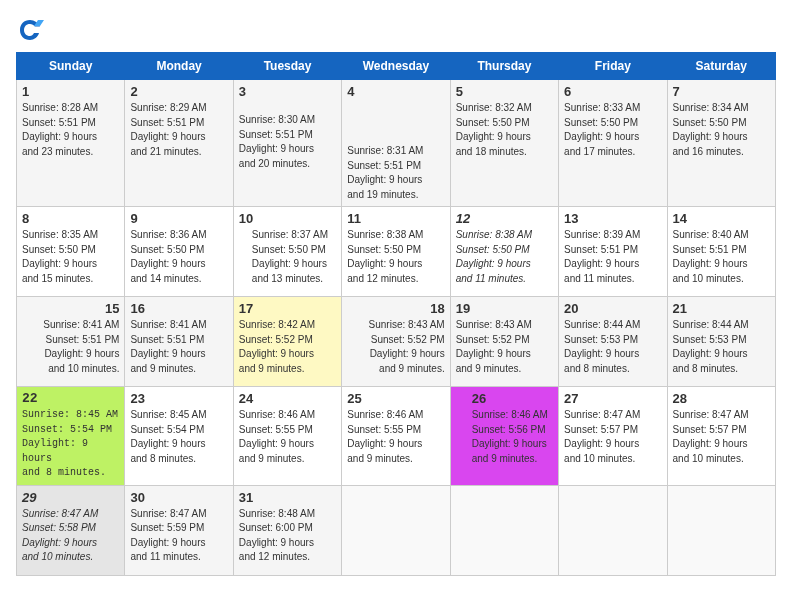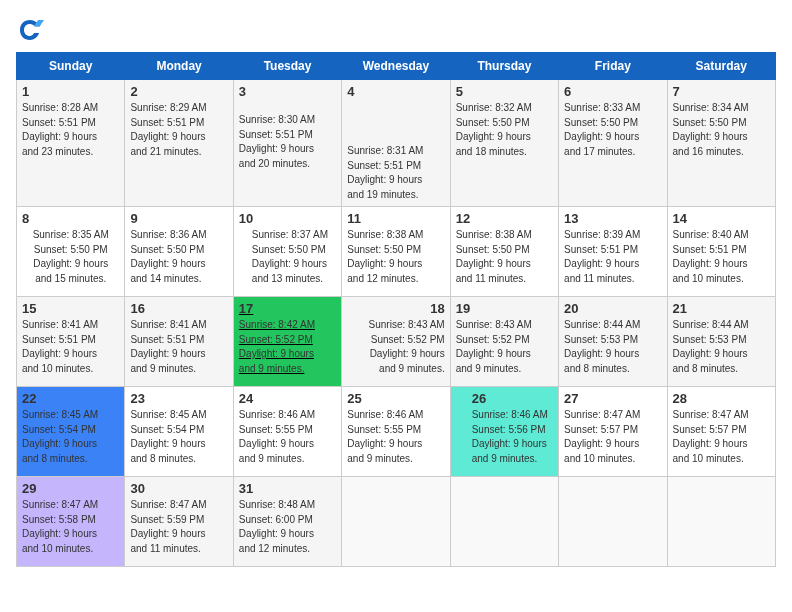--- a/index.html
+++ b/index.html
@@ -169,21 +169,21 @@
           <span class="day-num">7</span>
           <div class="day-info" style="white-space: pre-line;">Sunrise: 8:34 AM
 Sunset: 5:50 PM
 Daylight: 9 hours
 and 16 minutes.</div>
         </td>
       </tr>
       <tr>
         <td style="background: rgb(255, 255, 255);">
           <span class="day-num">8</span>
-          <div class="day-info" style="white-space: pre-line; text-align: center;">Sunrise: 8:35 AM
+          <div class="day-info" style="white-space: pre-line;">Sunrise: 8:35 AM
 Sunset: 5:50 PM
 Daylight: 9 hours
 and 15 minutes.</div>
         </td>
         <td style="background: rgb(255, 255, 255);">
           <span class="day-num">9</span>
           <div class="day-info" style="white-space: pre-line;">Sunrise: 8:36 AM
 Sunset: 5:50 PM
 Daylight: 9 hours
 and 14 minutes.</div>
@@ -195,21 +195,21 @@
 Daylight: 9 hours
 and 13 minutes.</div>
         </td>
         <td style="background: rgb(255, 255, 255);">
           <span class="day-num">11</span>
           <div class="day-info" style="white-space: pre-line;">Sunrise: 8:38 AM
 Sunset: 5:50 PM
 Daylight: 9 hours
 and 12 minutes.</div>
         </td>
-        <td style="background: rgb(255, 255, 255);">
+        <td style="background: rgb(255, 255, 255); font-style: italic;">
           <span class="day-num">12</span>
           <div class="day-info" style="white-space: pre-line;">Sunrise: 8:38 AM
 Sunset: 5:50 PM
 Daylight: 9 hours
 and 11 minutes.</div>
         </td>
         <td style="background: rgb(255, 255, 255);">
           <span class="day-num">13</span>
           <div class="day-info" style="white-space: pre-line;">Sunrise: 8:39 AM
 Sunset: 5:51 PM
@@ -218,35 +218,35 @@
         </td>
         <td style="background: rgb(255, 255, 255);">
           <span class="day-num">14</span>
           <div class="day-info" style="white-space: pre-line;">Sunrise: 8:40 AM
 Sunset: 5:51 PM
 Daylight: 9 hours
 and 10 minutes.</div>
         </td>
       </tr>
       <tr>
-        <td style="background: rgb(245, 245, 245);">
+        <td style="background: rgb(245, 245, 245); text-align: right;">
           <span class="day-num">15</span>
           <div class="day-info" style="white-space: pre-line;">Sunrise: 8:41 AM
 Sunset: 5:51 PM
 Daylight: 9 hours
 and 10 minutes.</div>
         </td>
         <td style="background: rgb(245, 245, 245);">
           <span class="day-num">16</span>
           <div class="day-info" style="white-space: pre-line;">Sunrise: 8:41 AM
 Sunset: 5:51 PM
 Daylight: 9 hours
 and 9 minutes.</div>
         </td>
-        <td style="background: #22c55e; text-decoration: underline;">
+        <td style="background: #fef9c3;">
           <span class="day-num">17</span>
           <div class="day-info" style="white-space: pre-line;">Sunrise: 8:42 AM
 Sunset: 5:52 PM
 Daylight: 9 hours
 and 9 minutes.</div>
         </td>
         <td style="background: rgb(245, 245, 245); text-align: right;">
           <span class="day-num">18</span>
           <div class="day-info" style="white-space: pre-line;">Sunrise: 8:43 AM
 Sunset: 5:52 PM
@@ -269,21 +269,21 @@
         </td>
         <td style="background: rgb(245, 245, 245);">
           <span class="day-num">21</span>
           <div class="day-info" style="white-space: pre-line;">Sunrise: 8:44 AM
 Sunset: 5:53 PM
 Daylight: 9 hours
 and 8 minutes.</div>
         </td>
       </tr>
       <tr>
-        <td style="background: #3b82f6;">
+        <td style="background: #bef264; font-family: Liberation Mono, monospace;">
           <span class="day-num">22</span>
           <div class="day-info" style="white-space: pre-line;">Sunrise: 8:45 AM
 Sunset: 5:54 PM
 Daylight: 9 hours
 and 8 minutes.</div>
         </td>
         <td style="background: rgb(255, 255, 255); margin-left: 40px;">
           <span class="day-num">23</span>
           <div class="day-info" style="white-space: pre-line;">Sunrise: 8:45 AM
 Sunset: 5:54 PM
@@ -297,21 +297,21 @@
 Daylight: 9 hours
 and 9 minutes.</div>
         </td>
         <td style="background: rgb(255, 255, 255);">
           <span class="day-num">25</span>
           <div class="day-info" style="white-space: pre-line;">Sunrise: 8:46 AM
 Sunset: 5:55 PM
 Daylight: 9 hours
 and 9 minutes.</div>
         </td>
-        <td style="background: #5eead4; padding-left: 21px;">
+        <td style="background: #d946ef; padding-left: 21px;">
           <span class="day-num">26</span>
           <div class="day-info" style="white-space: pre-line;">Sunrise: 8:46 AM
 Sunset: 5:56 PM
 Daylight: 9 hours
 and 9 minutes.</div>
         </td>
         <td style="background: rgb(255, 255, 255);">
           <span class="day-num">27</span>
           <div class="day-info" style="white-space: pre-line;">Sunrise: 8:47 AM
 Sunset: 5:57 PM
@@ -320,21 +320,21 @@
         </td>
         <td style="background: rgb(255, 255, 255);">
           <span class="day-num">28</span>
           <div class="day-info" style="white-space: pre-line;">Sunrise: 8:47 AM
 Sunset: 5:57 PM
 Daylight: 9 hours
 and 10 minutes.</div>
         </td>
       </tr>
       <tr>
-        <td style="background: #c4b5fd;">
+        <td style="background: #e5e5e5; font-style: italic;">
           <span class="day-num">29</span>
           <div class="day-info" style="white-space: pre-line;">Sunrise: 8:47 AM
 Sunset: 5:58 PM
 Daylight: 9 hours
 and 10 minutes.</div>
         </td>
         <td style="background: rgb(245, 245, 245);">
           <span class="day-num">30</span>
           <div class="day-info" style="white-space: pre-line;">Sunrise: 8:47 AM
 Sunset: 5:59 PM

